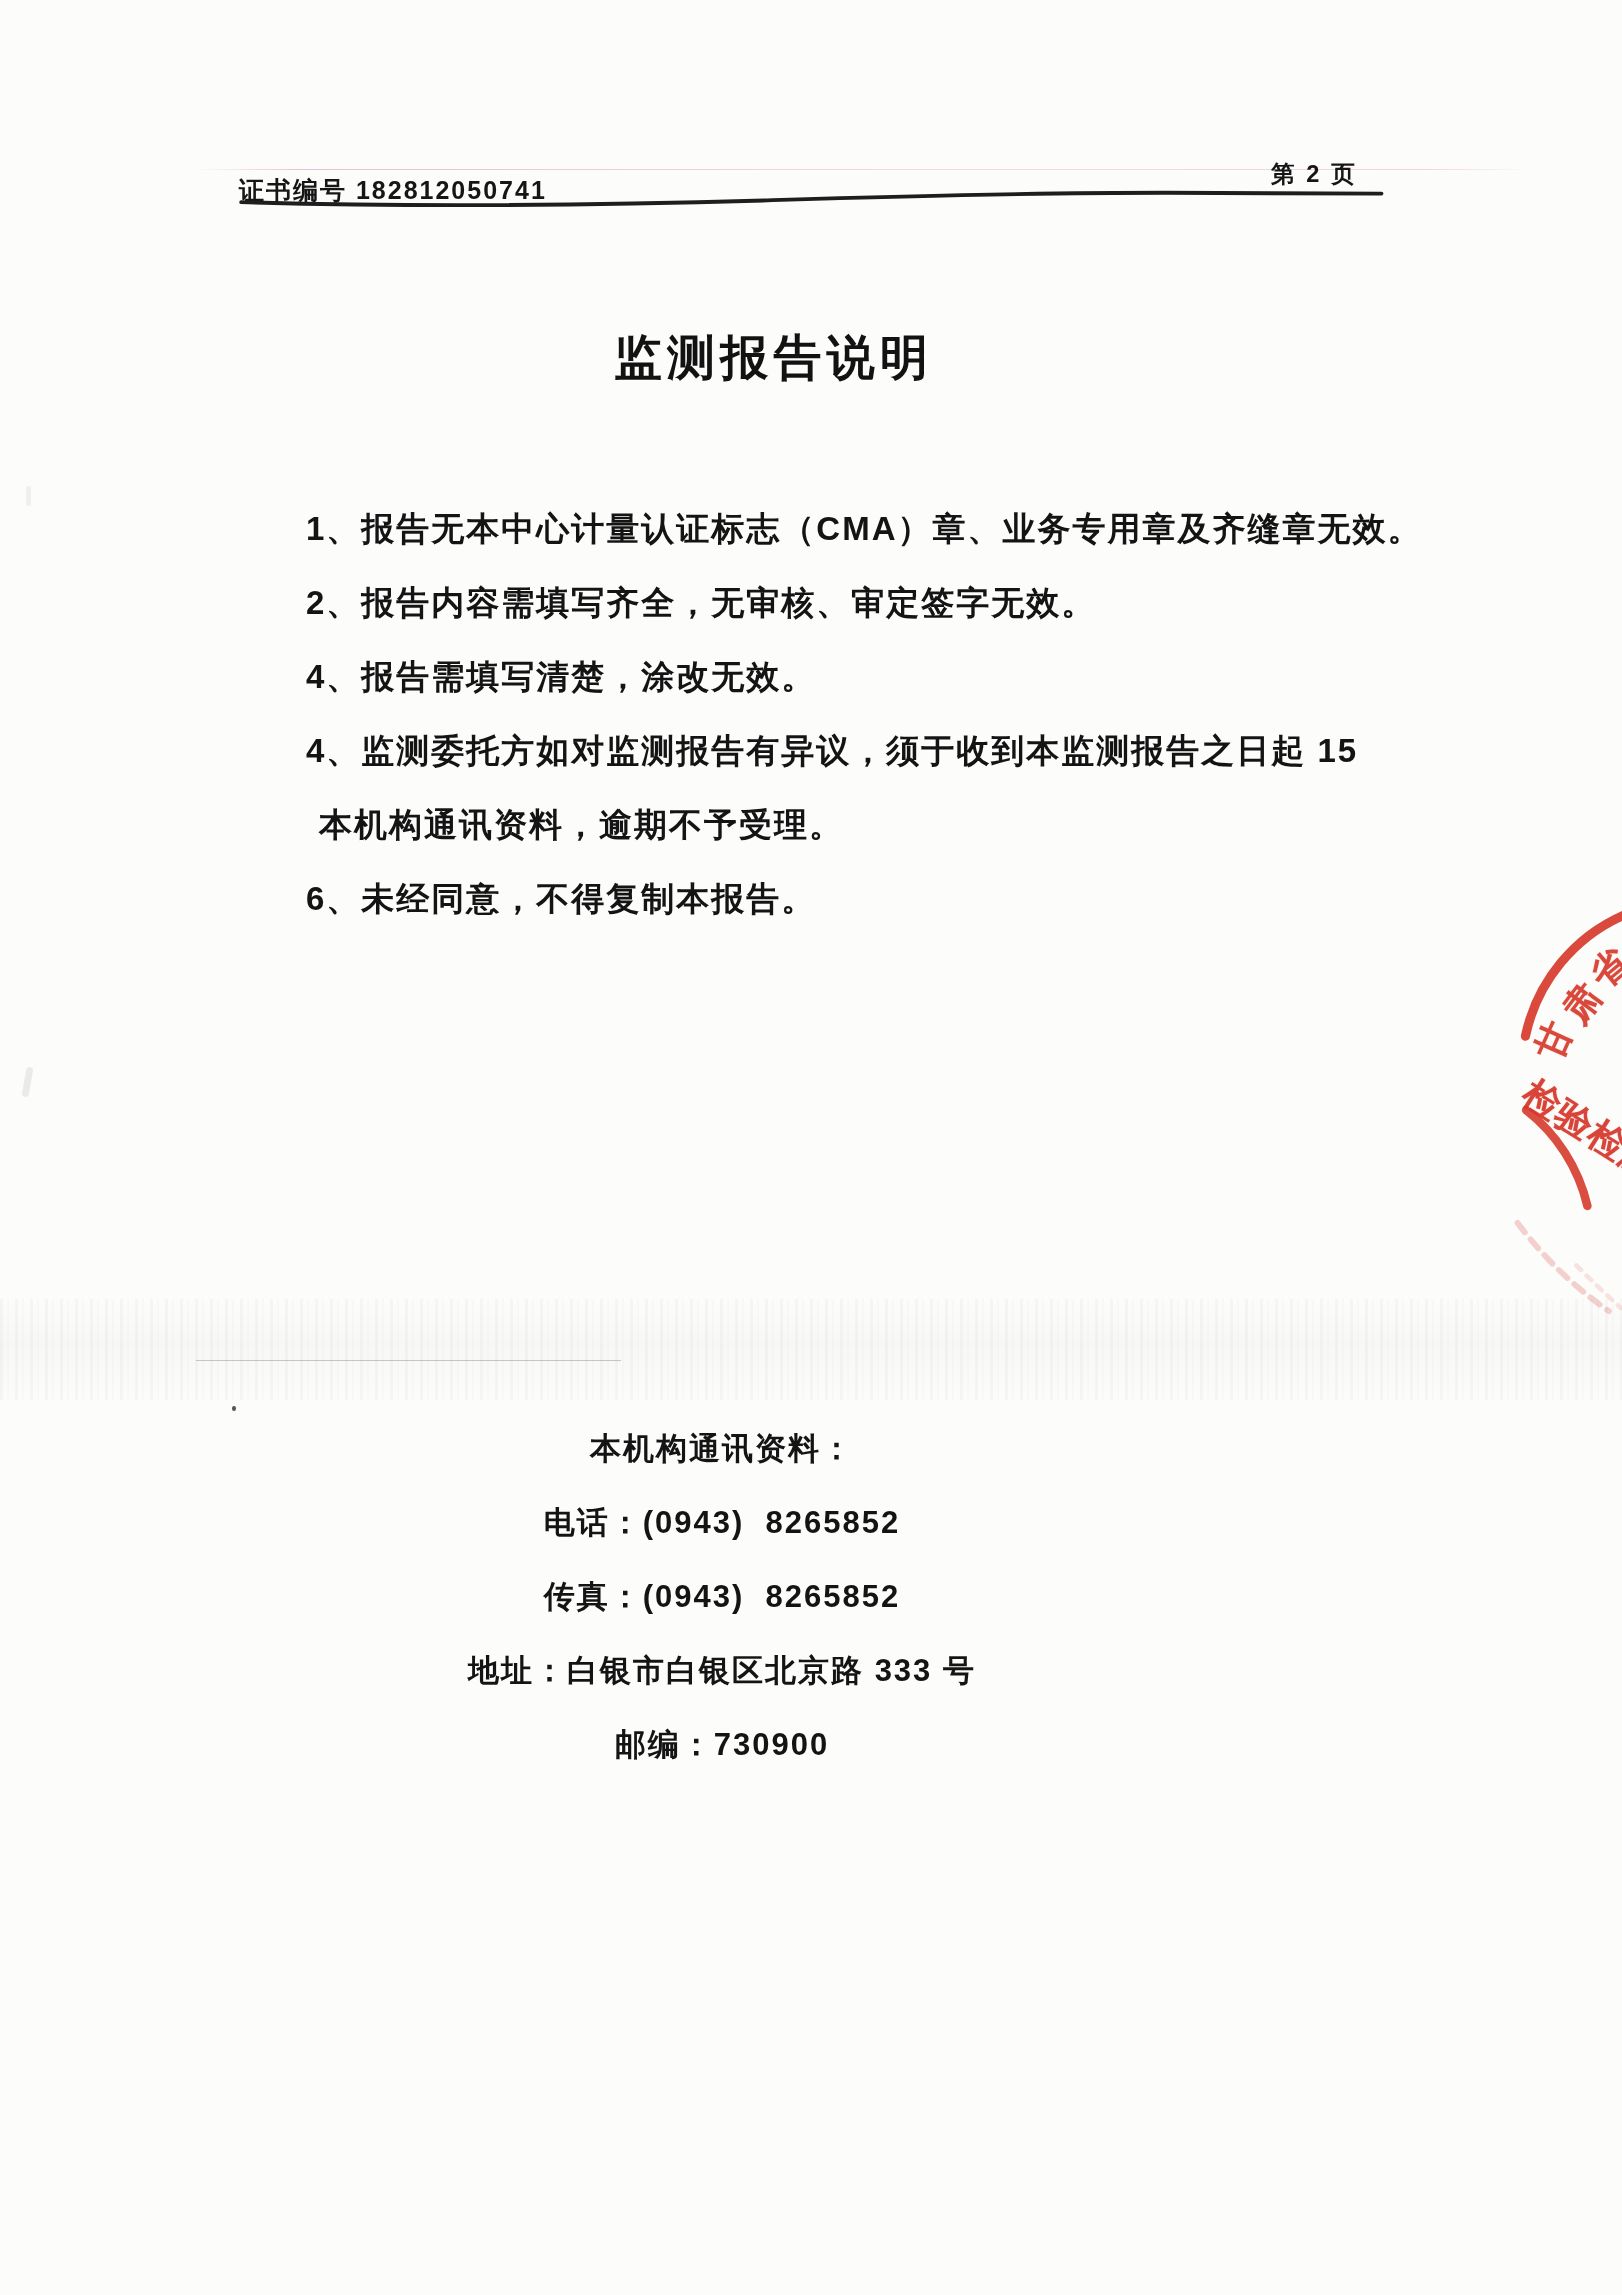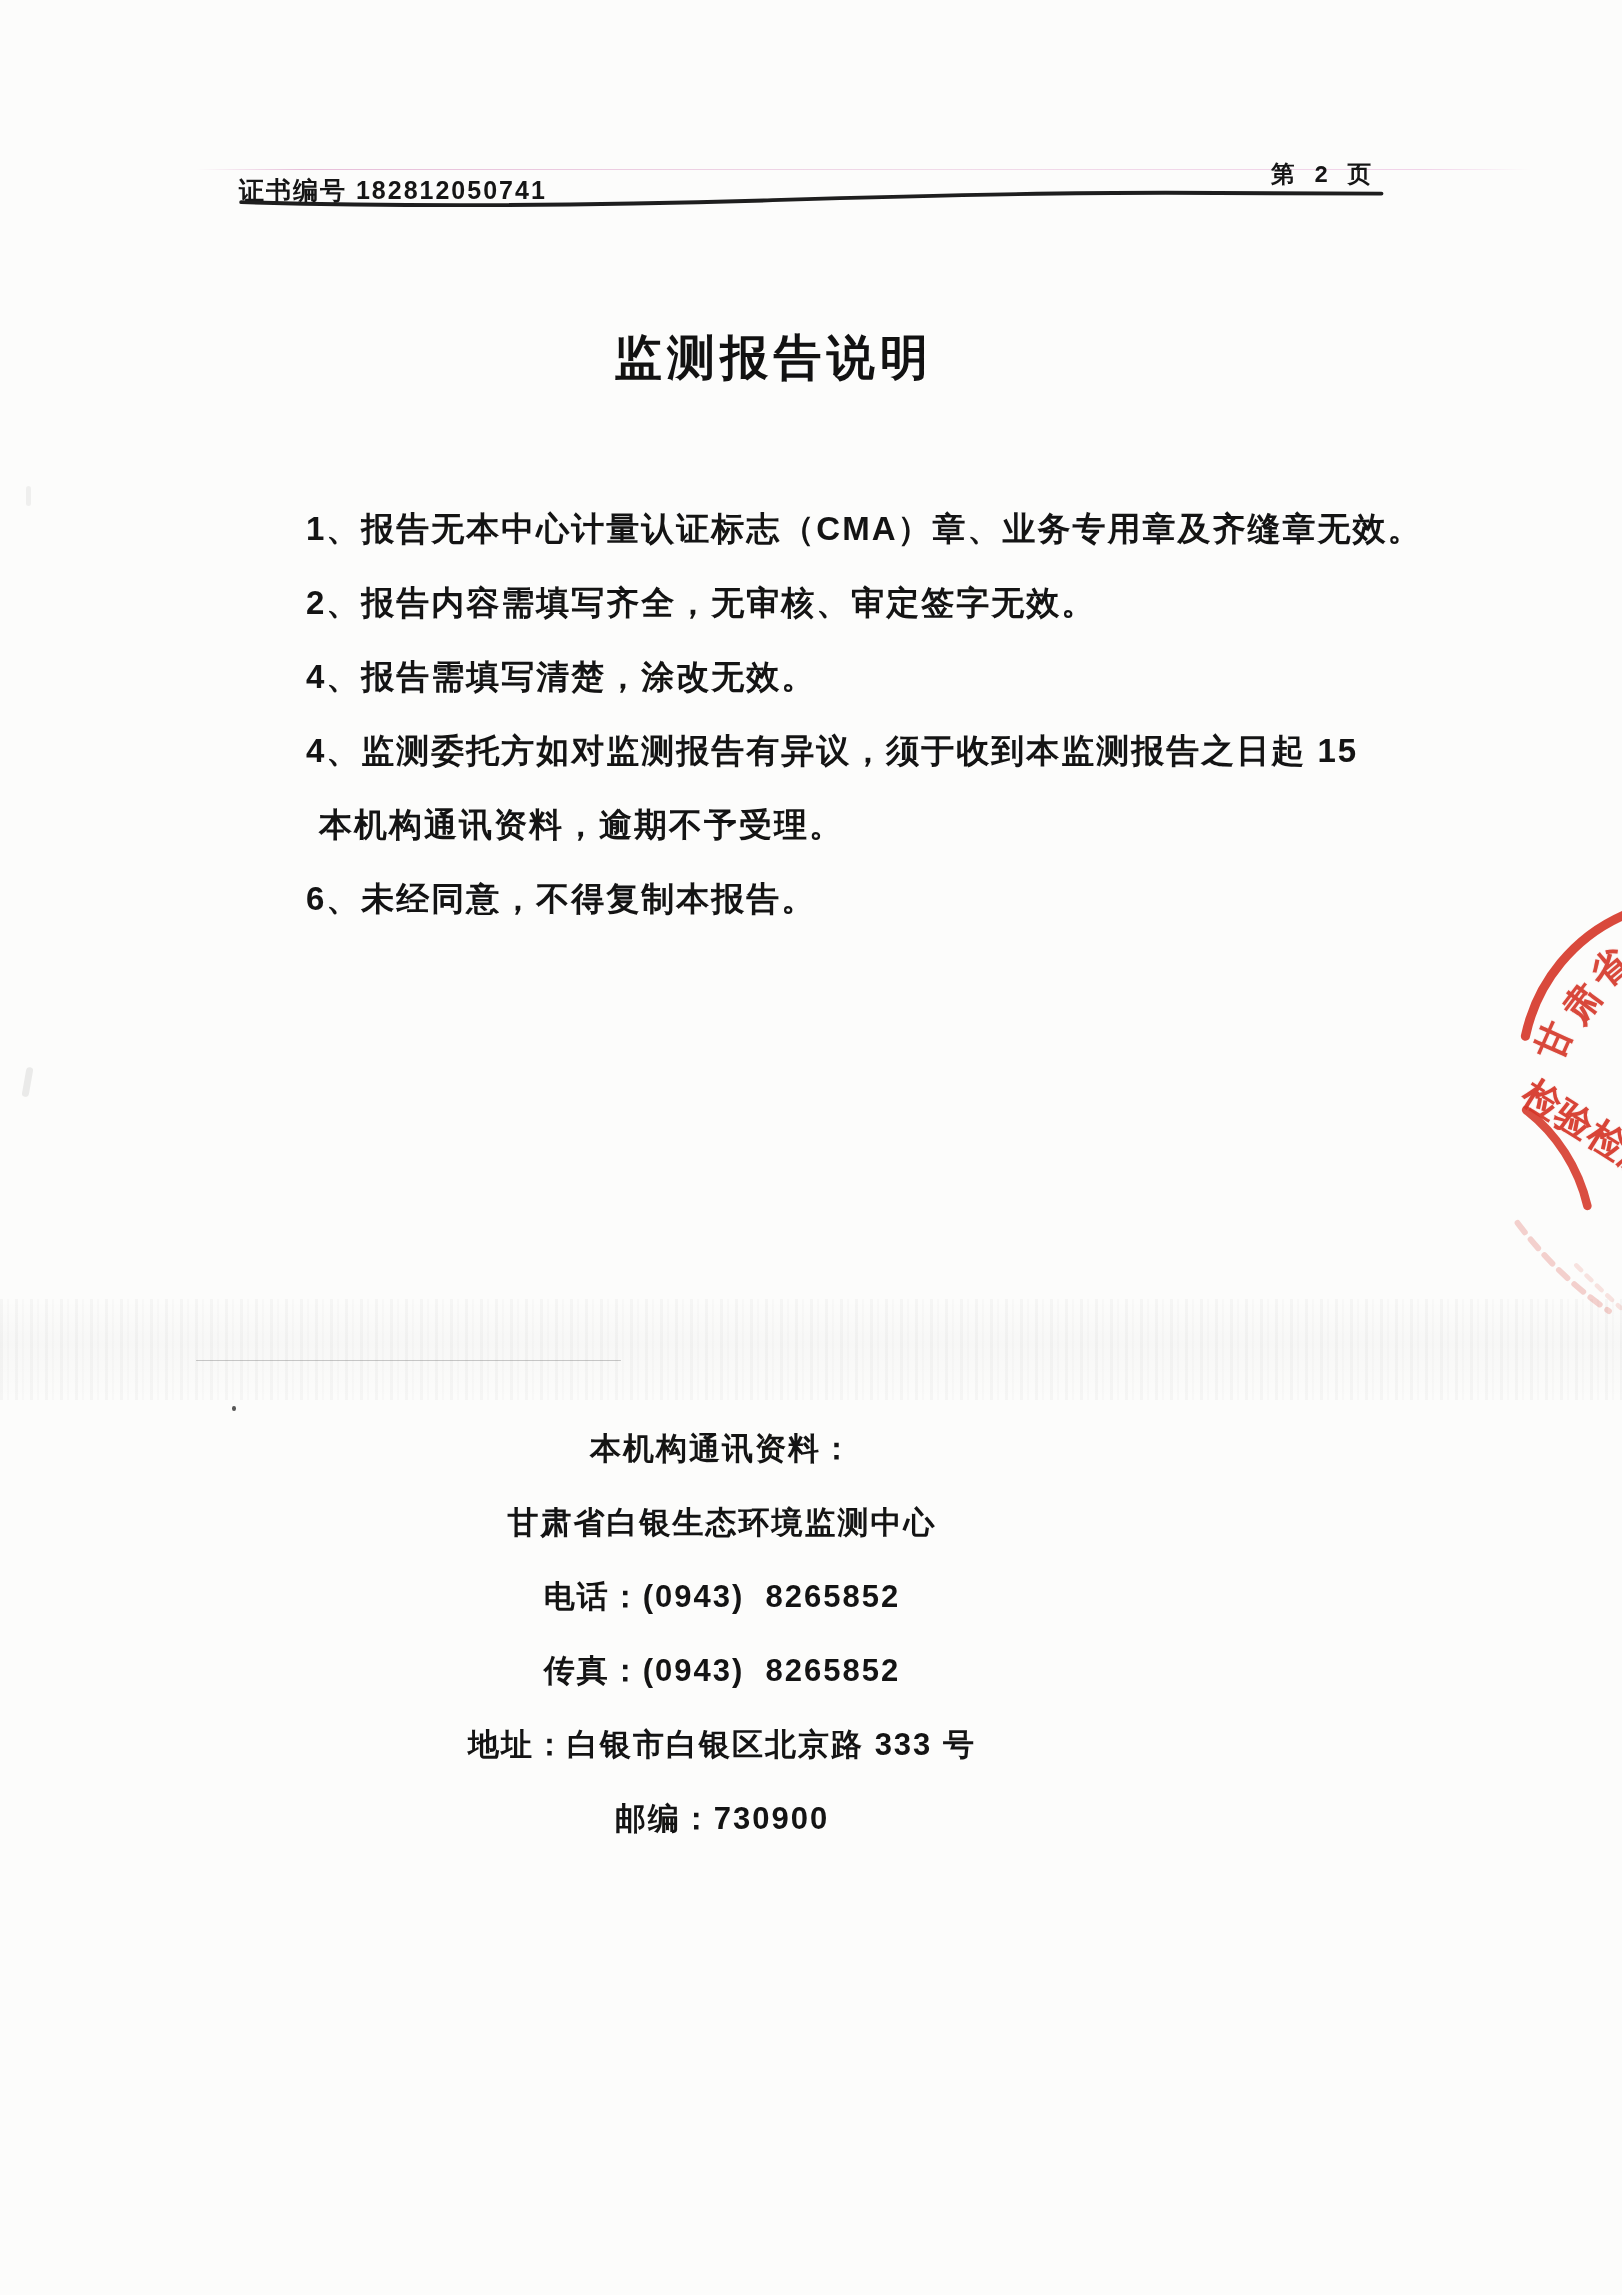--- a/index.html
+++ b/index.html
@@ -26,21 +26,21 @@
   .speck{position:absolute;left:232px;top:1406px;width:3.9px;height:4.6px;background:#3a3a3a;border-radius:50%;opacity:.85;}
   .smudge-a{position:absolute;left:23.6px;top:1067px;width:6.5px;height:30px;background:rgba(0,0,0,.07);transform:rotate(10deg);border-radius:3.3px;}
   .smudge-b{position:absolute;left:26px;top:486px;width:5.2px;height:19.6px;background:rgba(0,0,0,.05);border-radius:2.6px;}
   
   .hdr-left{
     position:absolute;left:239px;top:174px;
     font-size:25px;font-weight:600;letter-spacing:2px;white-space:pre;
   }
   .hdr-right{
     position:absolute;left:1271px;top:158px;
-    font-size:23.6px;font-weight:600;letter-spacing:2.6px;white-space:pre;font-family:Liberation Mono, monospace;
+    font-size:23.6px;font-weight:600;letter-spacing:2.6px;white-space:pre;
   }
   .hdr-rule{position:absolute;left:236px;top:183px;width:1152px;height:33px;}
   
   .title{
     position:absolute;left:0;top:326px;width:1547px;
     text-align:center;font-size:48px;font-weight:700;letter-spacing:5.2px;
     color:#121212;
   }
   
   .notes{position:absolute;left:263px;top:492px;width:1171px;}
@@ -96,21 +96,20 @@
   <div class="note">1、报告无本中心计量认证标志（CMA）章、业务专用章及齐缝章无效。</div>
   <div class="note">2、报告内容需填写齐全，无审核、审定签字无效。</div>
   <div class="note">4、报告需填写清楚，涂改无效。</div>
   <div class="note">4、监测委托方如对监测报告有异议，须于收到本监测报告之日起 15</div>
   <div class="note indent">本机构通讯资料，逾期不予受理。</div>
   <div class="note">6、未经同意，不得复制本报告。</div>
 </div>
 
 <div class="contact">
   <div class="contact-line">本机构通讯资料：</div>
-  <div class="contact-line">甘肃省白银生态环境监测中心</div>
   <div class="contact-line">电话：(0943)  8265852</div>
   <div class="contact-line">传真：(0943)  8265852</div>
   <div class="contact-line">地址：白银市白银区北京路 333 号</div>
   <div class="contact-line">邮编：730900</div>
 </div>
 
 <div class="stamp">
   <svg class="stamp-svg" viewBox="0 0 190 700">
 
     <path d="M 42 234 A 262 262 0 0 1 196 47" fill="none" stroke="#d53527" stroke-width="14" stroke-linecap="round" opacity="0.9"></path>

